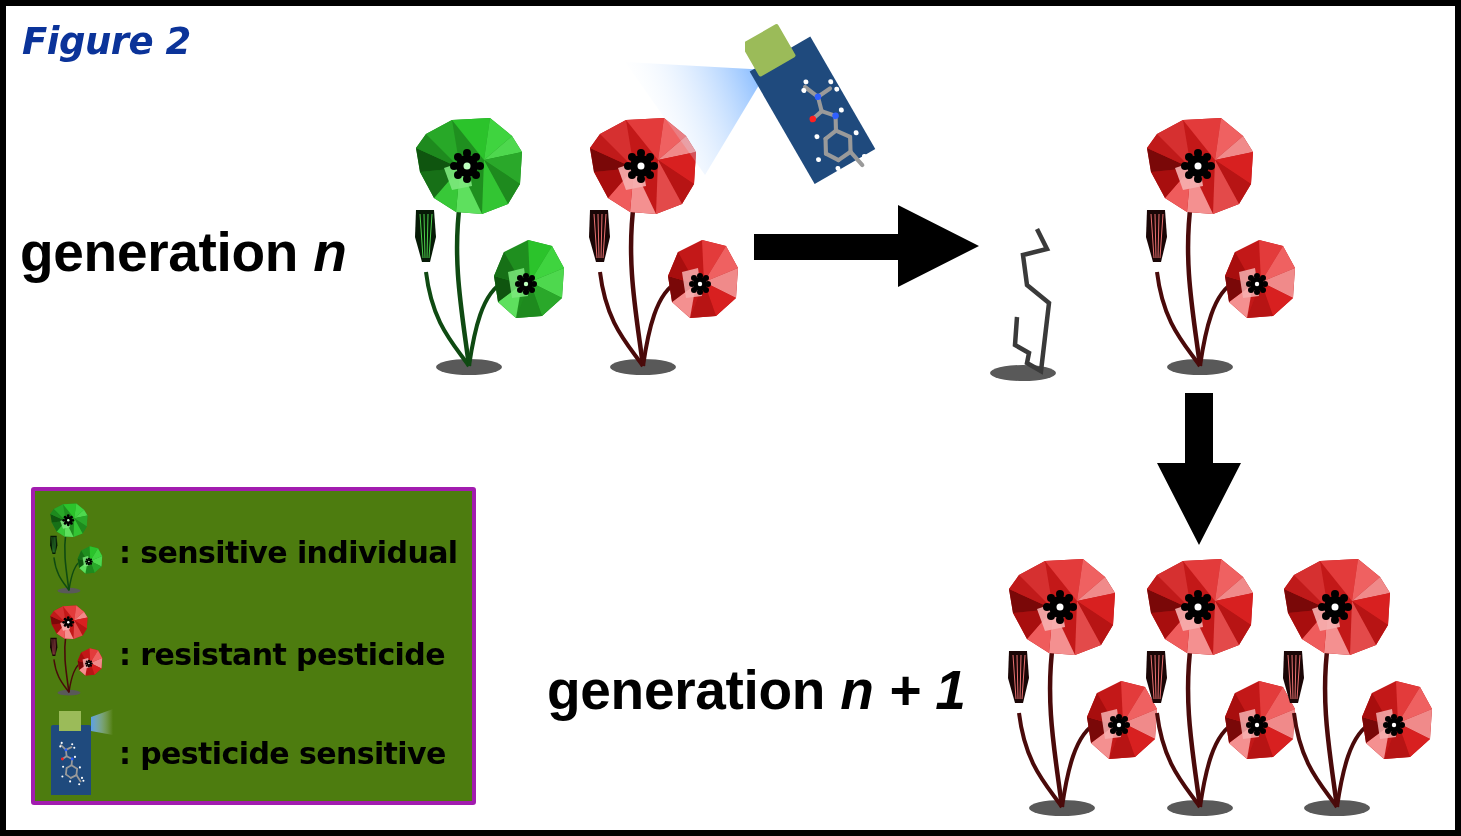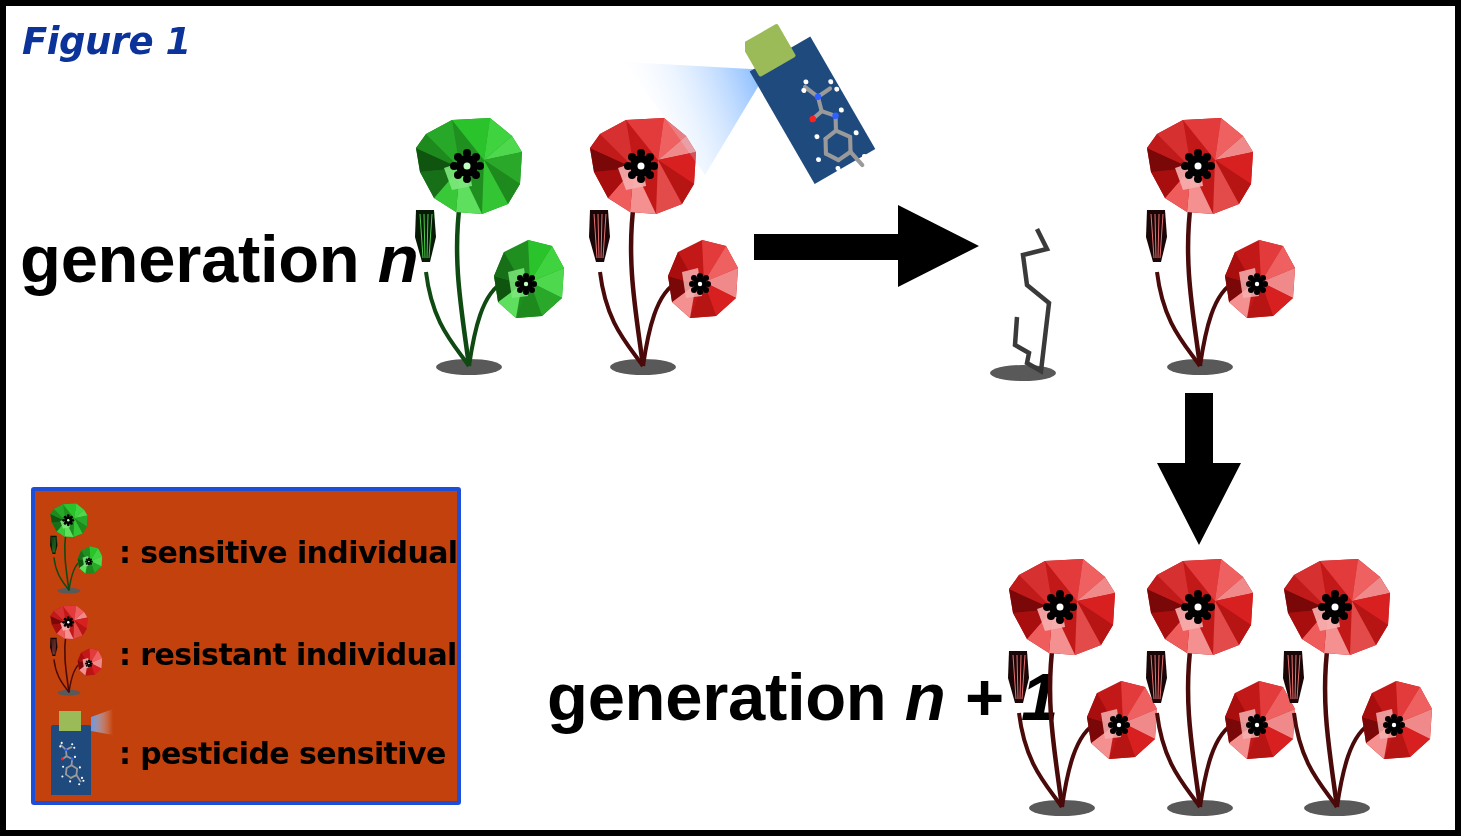--- a/index.html
+++ b/index.html
@@ -1,32 +1,32 @@
 <!DOCTYPE html>
 <html><head>
   <meta charset="utf-8">
   <style>
     html, body { margin: 0; padding: 0; background: #ffffff; }
     body { width: 1461px; height: 836px; position: relative; overflow: hidden; font-family: "Liberation Sans", sans-serif; }
     .frame { position: absolute; left: 0; top: 0; width: 1449px; height: 824px; border: 6px solid #000; background: #fff; }
     .fig-title { position: absolute; left: 22px; top: 20px; font-family: "DejaVu Sans", sans-serif; font-style: italic; font-weight: bold; font-size: 37px; color: #0b3399; letter-spacing: -0.5px; }
-    .gen-label { position: absolute; font-family: "Liberation Sans", sans-serif; font-weight: bold; color: #000; font-size: 67px; letter-spacing: -0.3px; white-space: nowrap; }
+    .gen-label { position: absolute; font-family: "Liberation Sans", sans-serif; font-weight: bold; color: #000; font-size: 55px; letter-spacing: -0.3px; white-space: nowrap; }
     .gen-label i { font-style: italic; }
     #gen-n { left: 20px; top: 220px; }
     #gen-n1 { left: 515px; top: 658px; margin-left: 32px; }
     .abs { position: absolute; }
-    .legend { position: absolute; left: 31px; top: 487px; width: 422px; height: 310px; background: #c2410c; border: 4px solid #1d4ed8; border-radius: 3px; }
+    .legend { position: absolute; left: 31px; top: 487px; width: 422px; height: 310px; background: #4d7c0f; border: 4px solid #a21caf; border-radius: 3px; padding-left: 15px; }
     .legend-text { position: absolute; left: 84px; font-family: "DejaVu Sans", sans-serif; font-weight: bold; font-size: 30px; color: #000; white-space: nowrap; letter-spacing: -0.6px; }
   </style>
 </head>
 <body>
 
 <div class="frame"></div>
 
-<div class="fig-title">Figure 1</div>
+<div class="fig-title">Figure 2</div>
 
 <div class="gen-label" id="gen-n"><span>generation </span><i>n</i></div>
 
 <div class="gen-label" id="gen-n1"><span>generation </span><i>n</i><i> + 1</i></div>
 
 <svg width="0" height="0" style="position:absolute">
   <defs>
     <linearGradient id="sprayGrad" x1="1" y1="0" x2="0" y2="0.3">
       <stop offset="0" stop-color="#5aa2ff" stop-opacity="1"></stop>
       <stop offset="1" stop-color="#ffffff" stop-opacity="0"></stop>
@@ -253,21 +253,21 @@
 
 <div class="legend">
   <svg class="abs" style="left:14px;top:10px" width="56" height="96" viewBox="0 0 160 272">
     <use href="#poppy-green"></use>
   </svg>
   <div class="legend-text" style="top:44px">: sensitive individual</div>
 
   <svg class="abs" style="left:14px;top:112px" width="56" height="96" viewBox="0 0 160 272">
     <use href="#poppy-red"></use>
   </svg>
-  <div class="legend-text" style="top:146px">: resistant individual</div>
+  <div class="legend-text" style="top:146px">: resistant pesticide</div>
 
   <svg class="abs" style="left:16px;top:214px" width="76" height="90" viewBox="0 0 76 90">
     <polygon points="40,12 62,4 62,30 40,26" fill="url(#sprayGradSmall)" opacity="0.9"></polygon>
     <rect x="0" y="20" width="40" height="72" rx="2" fill="#1f4a7d"></rect>
     <rect x="8" y="6" width="22" height="20" fill="#9bbb59"></rect>
     <g transform="translate(10 40) scale(0.35)">
       <use href="#molecule"></use>
     </g>
   </svg>
   <div class="legend-text" style="top:245px">: pesticide sensitive</div>

